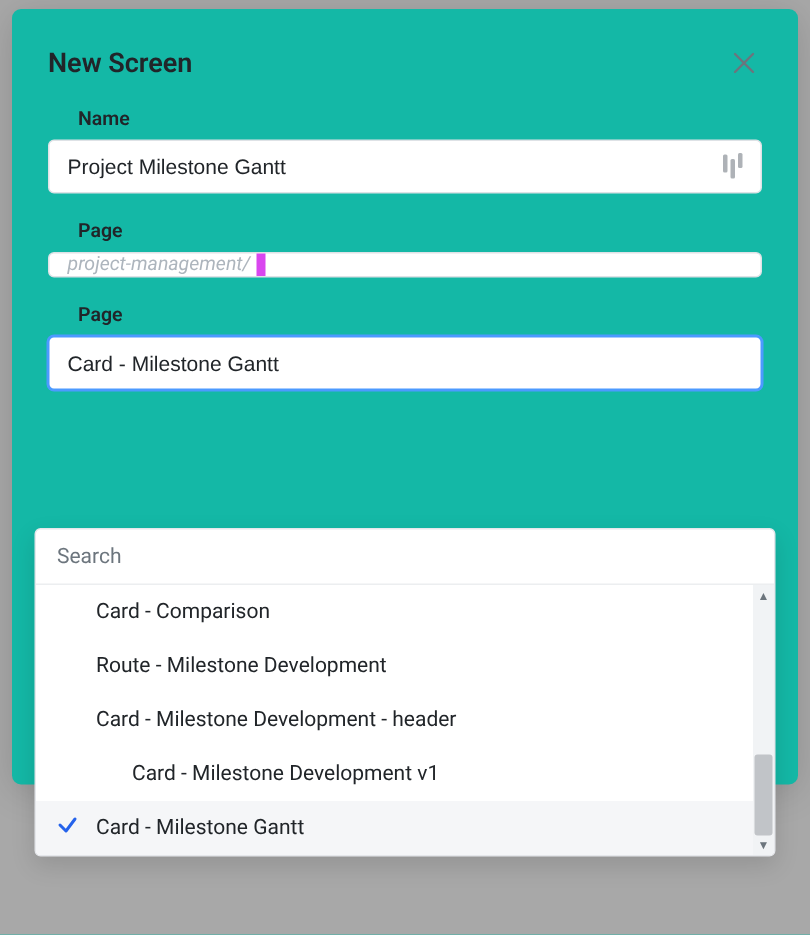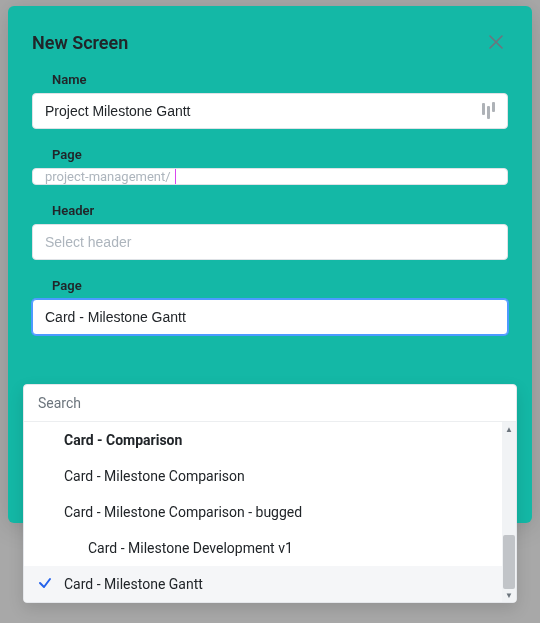--- a/index.html
+++ b/index.html
@@ -76,40 +76,41 @@
     font-size: 14px;
     color: #212529;
     flex: 1;
     background: transparent;
   }
   .input::placeholder { color: #adb5bd; }
   .route-prefix {
     color: #adb5bd;
     font-size: 13px;
     padding-left: 12px;
-    border-right: 1px solid #d946ef;
+    border-right: 6px solid #d946ef;
     padding-right: 4px;
+    font-style: italic;
   }
   .route-value {
     padding: 9px 8px;
     font-size: 14px;
     color: #212529;
   }
   .ai-icon {
     width: 18px;
     height: 18px;
     margin-right: 10px;
     opacity: 0.55;
     cursor: pointer;
   }
   .dropdown {
     position: absolute;
     left: 23px;
     right: 23px;
-    top: 384px;
+    top: 352px;
     background: #fff;
     border: 1px solid #e5e7eb;
     border-radius: 4px;
     box-shadow: 0 6px 16px rgba(0,0,0,0.12);
     overflow: hidden;
   }
   .dropdown-search {
     padding: 10px 14px;
     font-size: 14px;
     color: #6c757d;
@@ -189,46 +190,40 @@
     </div>
   </div>
 
   <div class="field">
     <label class="field-label">Page</label>
     <div class="input-wrap">
       <span class="route-prefix">project-management/</span>
     </div>
   </div>
 
-  <div class="field">
-    <label class="field-label">Header</label>
-    <div class="input-wrap">
-      <input class="input" type="text" placeholder="Select header" style="">
-    </div>
-  </div>
 
   <div class="field" style="margin-bottom:0">
     <label class="field-label">Page</label>
     <div class="input-wrap focused">
       <input class="input" type="text" value="Card - Milestone Gantt" style="">
     </div>
   </div>
 </div>
 
 <div class="dropdown">
   <div class="dropdown-search">Search</div>
   <div class="dropdown-list" id="dropdown-list">
-    <div class="dropdown-item" style="padding-right: 20px; font-weight: bold;">
+    <div class="dropdown-item" style="padding-right: 20px;">
         <span>Card - Comparison</span>
       </div>
       <div class="dropdown-item" style="padding-right: 20px;">
-        <span>Card - Milestone Comparison</span>
+        <span>Route - Milestone Development</span>
       </div>
       <div class="dropdown-item" style="padding-right: 20px;">
-        <span>Card - Milestone Comparison - bugged</span>
+        <span>Card - Milestone Development - header</span>
       </div>
       <div class="dropdown-item" style="padding-right: 20px; margin-left: 24px;">
         <span>Card - Milestone Development v1</span>
       </div>
       <div class="dropdown-item selected" style="padding-right: 20px;">
         <span class="check"><svg width="14" height="14" viewBox="0 0 14 14">
             <path d="M2 7 L6 11 L12 3" stroke="#2563eb" stroke-width="2" fill="none" stroke-linecap="round" stroke-linejoin="round"></path>
           </svg></span>
         <span>Card - Milestone Gantt</span>
       </div>

